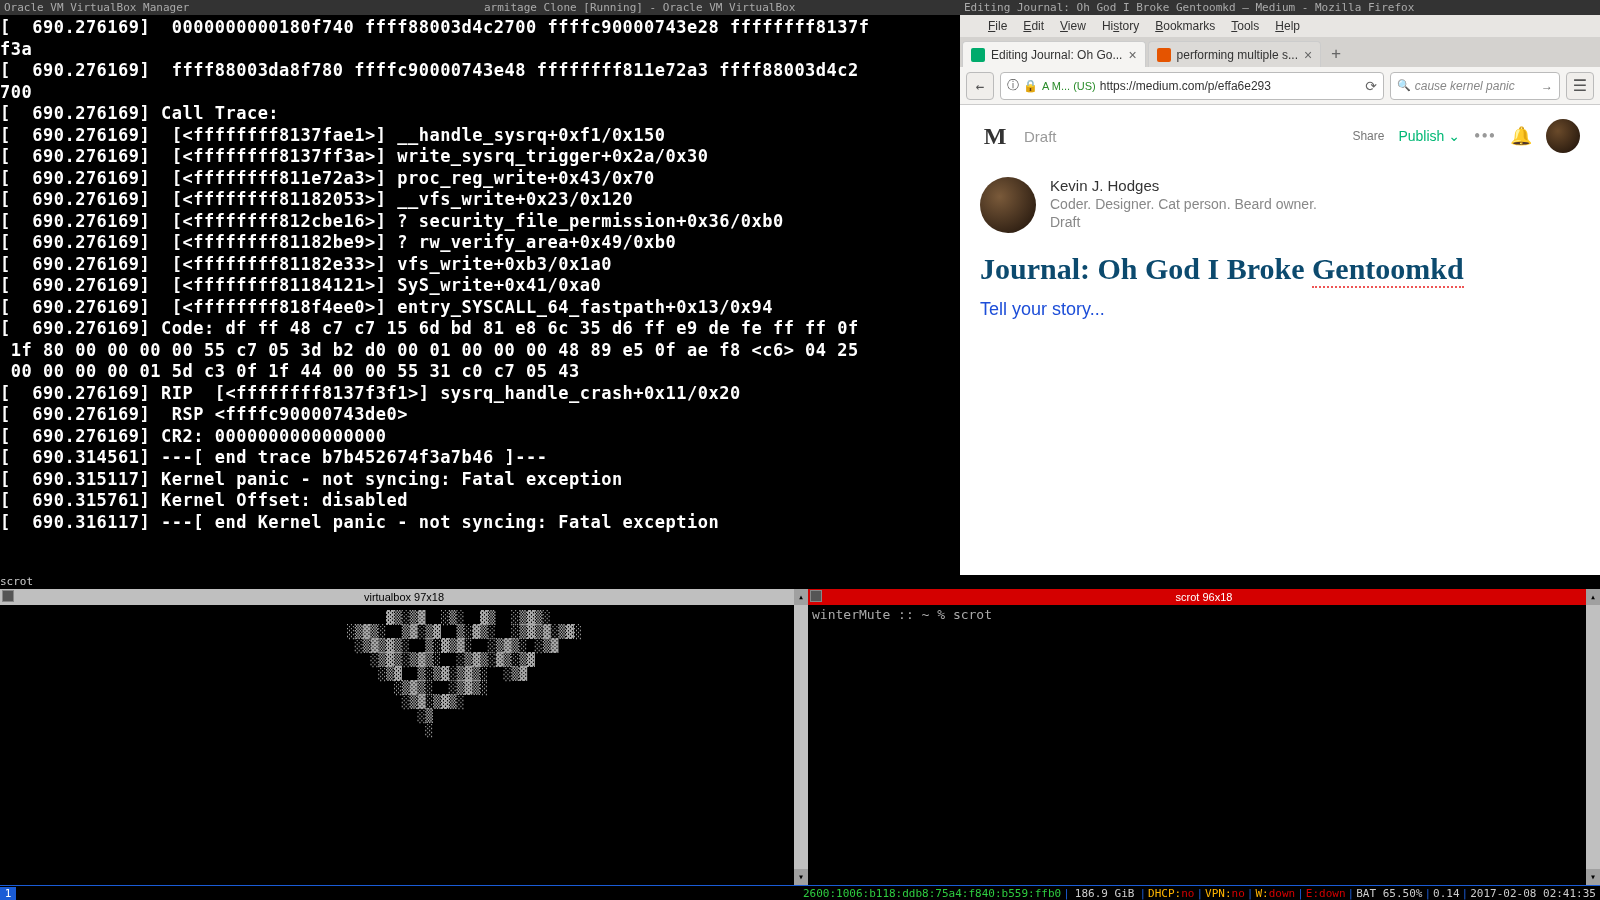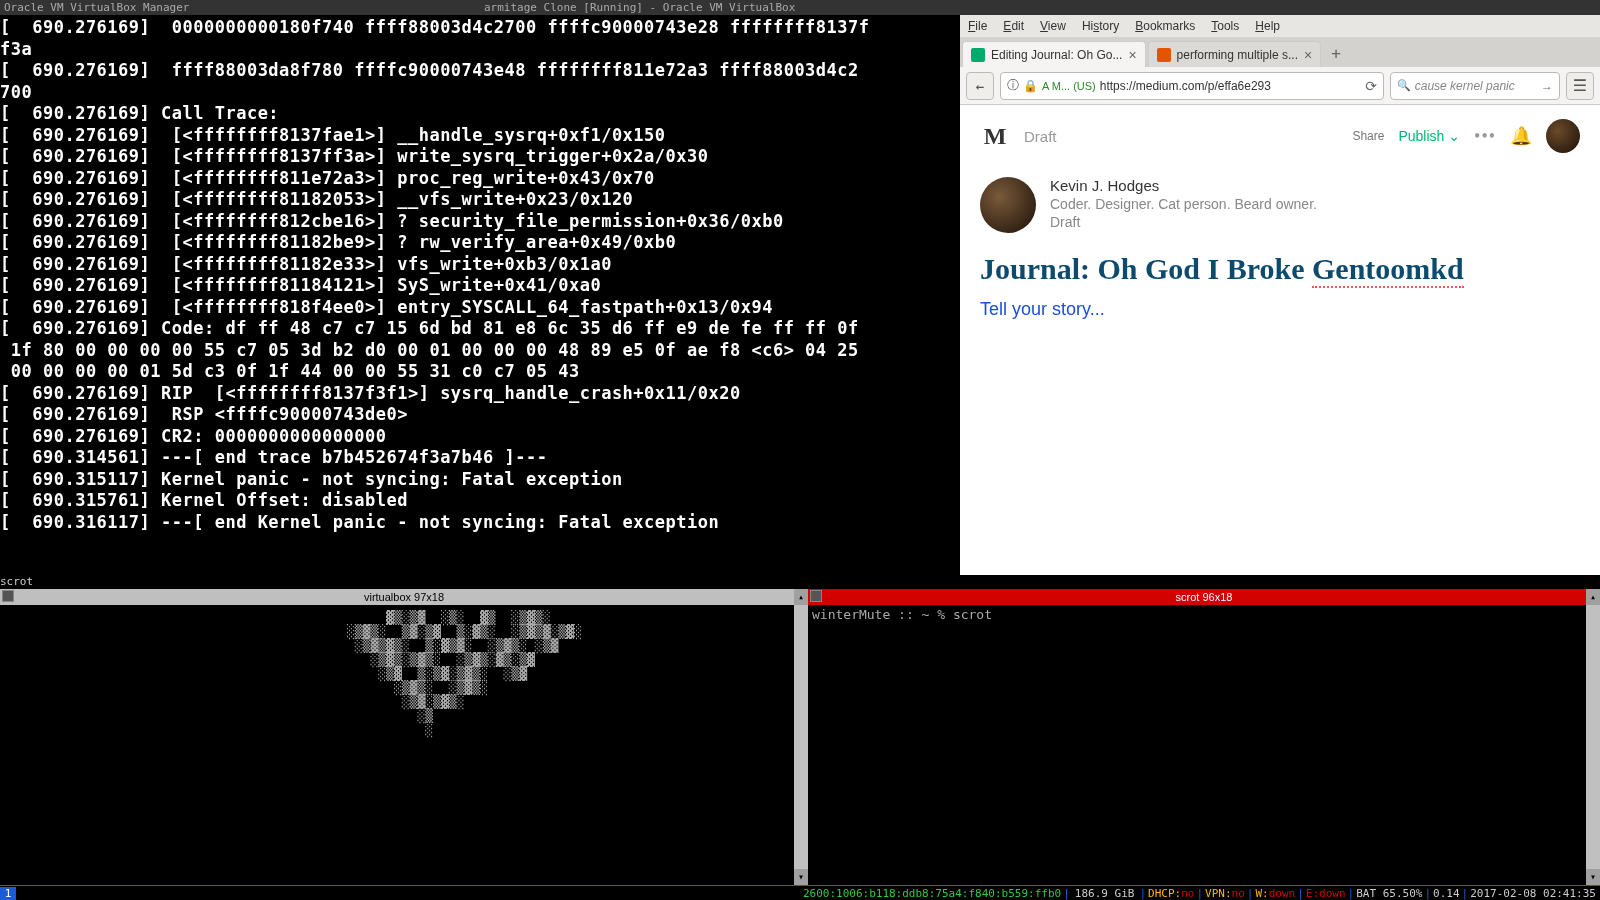--- a/index.html
+++ b/index.html
@@ -57,21 +57,21 @@
   width: 640px;
   background: #fff;
   display: flex;
   flex-direction: column;
 }
 .ff-menubar {
   background: #e8e6e3;
   height: 22px;
   display: flex;
   align-items: center;
-  padding: 0 0;
+  padding: 0 20px;
   font-family: sans-serif;
   font-size: 12px;
   color: #333;
   gap: 0;
 }
 .ff-menuitem {
   padding: 2px 8px;
   cursor: pointer;
 }
 .ff-menuitem .u { text-decoration: underline; }
@@ -313,20 +313,21 @@
 .sb-bat { color: #ccc; }
 .sb-load { color: #ccc; }
 .sb-time { color: #ccc; padding-right: 4px;}
 </style>
 </head>
 <body>
 
 <div class="titlebar-row">
   <div class="titlebar tb-mid">Oracle VM VirtualBox Manager</div>
   <div class="titlebar tb-left">armitage Clone [Running] - Oracle VM VirtualBox</div>
+  <div class="titlebar tb-right">Editing Journal: Oh God I Broke Gentoomkd — Medium - Mozilla Firefox</div>
 </div>
 
 <div class="upper">
   <div class="vm-terminal">[  690.276169]  0000000000180f740 ffff88003d4c2700 ffffc90000743e28 ffffffff8137f
 f3a
 [  690.276169]  ffff88003da8f780 ffffc90000743e48 ffffffff811e72a3 ffff88003d4c2
 700
 [  690.276169] Call Trace:
 [  690.276169]  [&lt;ffffffff8137fae1&gt;] __handle_sysrq+0xf1/0x150
 [  690.276169]  [&lt;ffffffff8137ff3a&gt;] write_sysrq_trigger+0x2a/0x30

